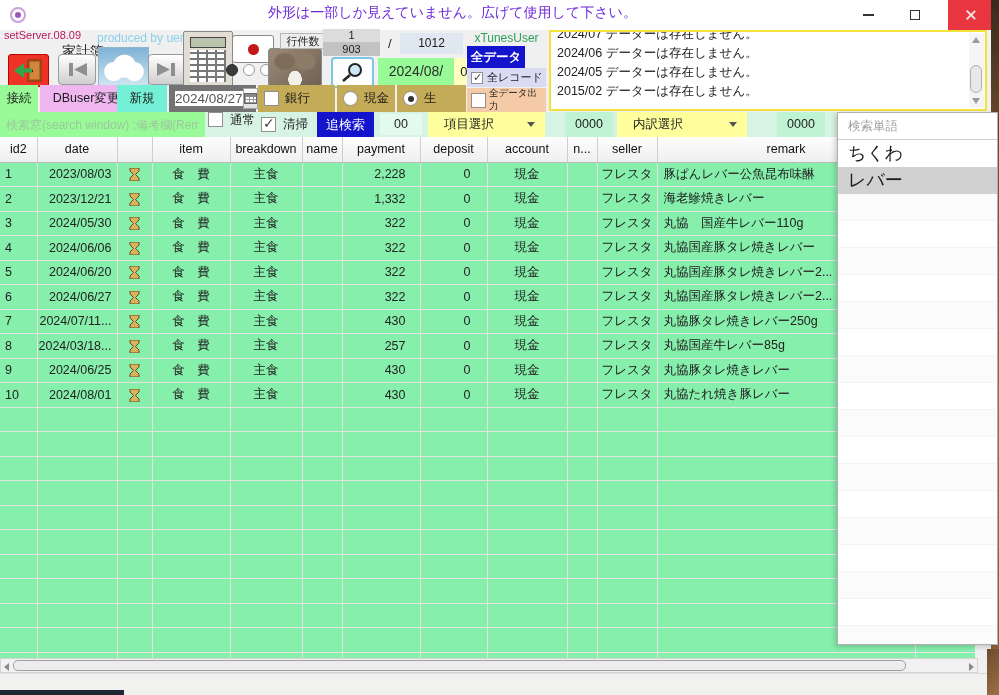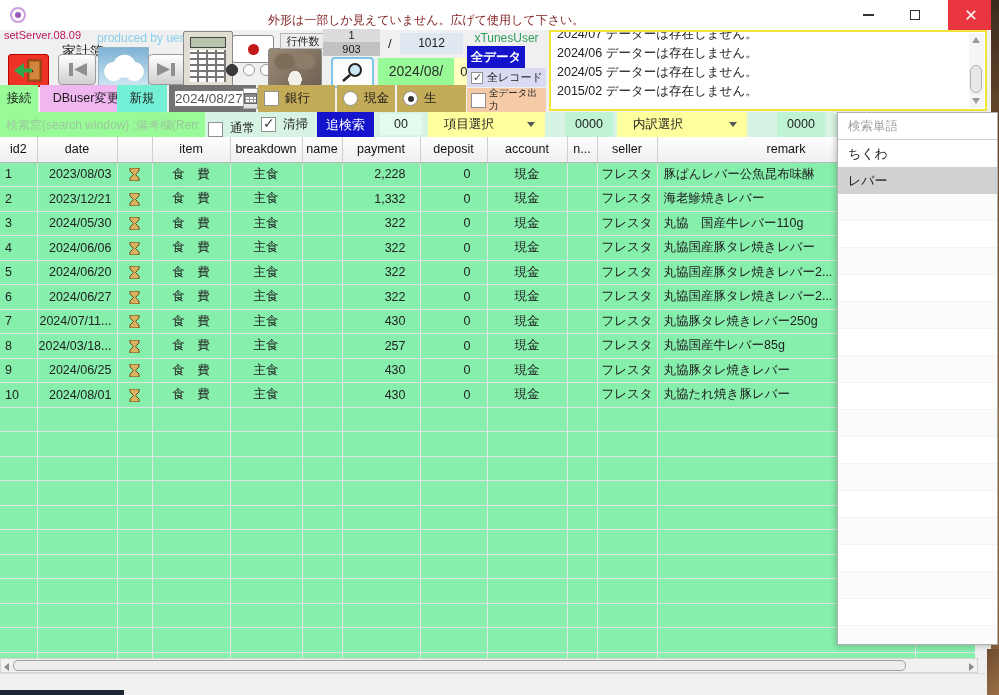--- a/index.html
+++ b/index.html
@@ -5,21 +5,21 @@
 *{box-sizing:border-box;margin:0;padding:0}
 html,body{width:999px;height:695px}
 body{position:relative;overflow:hidden;background:#f0f0f0;font-family:"Liberation Sans","DejaVu Sans",sans-serif;color:#1c1c1c}
 .abs{position:absolute}
 
 
 #titlebar{left:0;top:0;width:999px;height:30px;background:#ffffff}
 #app-icon{left:10px;top:7px;width:16px;height:16px;border:2px solid #c9a0dc;border-radius:50%}
 #app-icon::after{content:"";position:absolute;left:3px;top:3px;width:6px;height:6px;border-radius:50%;background:#9b59b6}
 #window-title{left:34px;top:8px;font-size:12.5px;color:#1a1a1a;white-space:nowrap}
-#window-notice{left:268px;top:12px;font-size:12px;color:#7f1d1d;white-space:nowrap}
+#window-notice{left:268px;top:4px;font-size:14px;color:#6d28d9;white-space:nowrap}
 .win-btn{top:0;width:45px;height:30px;display:flex;align-items:center;justify-content:center}
 #btn-min{left:846px}#btn-max{left:892px}
 #btn-close{left:948px;width:44px;background:#e8353f}
 .ic-min{width:11px;height:1.5px;background:#333}
 .ic-max{width:10px;height:10px;border:1.2px solid #333}
 .ic-close{position:relative;width:12px;height:12px}
 .ic-close::before,.ic-close::after{content:"";position:absolute;left:5.5px;top:0;width:1.6px;height:12px;background:#f6e3e3}
 .ic-close::before{transform:rotate(45deg)}.ic-close::after{transform:rotate(-45deg)}
 
 
@@ -92,21 +92,21 @@
 .sb-arrow{position:absolute;left:3px;width:0;height:0;border-left:4.5px solid transparent;border-right:4.5px solid transparent}
 #msg-up{top:4px;border-bottom:6px solid #9a9a9a}
 #msg-down{bottom:4px;border-top:6px solid #9a9a9a}
 #msg-thumb{position:absolute;left:1px;top:32px;width:12px;height:28px;background:#e8e8e8;border:1px solid #b0b0b0;border-radius:6px}
 
 
 #filter-row{left:0;top:112px;width:975px;height:25px;background:#d7f3e3}
 #search-input{position:absolute;left:0;top:0;width:205px;height:25px;background:#98fb98;border:none;outline:none;font-size:12px;padding:0 6px;font-family:inherit}
 #search-input::placeholder{color:#9ec79e;opacity:1}
 .flt-label{font-size:12.5px}
-#chk-normal{position:absolute;left:208px;top:0;height:25px;display:flex;align-items:flex-end;gap:7px}
+#chk-normal{position:absolute;left:208px;top:0;height:25px;display:flex;align-items:flex-start;gap:7px}
 #chk-clean{position:absolute;left:261px;top:0;height:25px;display:flex;align-items:center;gap:7px}
 #btn-research{position:absolute;left:317px;top:0;width:57px;height:25px;background:#1414cc;color:#fff;font-size:13px;text-align:center;line-height:25px}
 #filter-count{position:absolute;left:380px;top:2px;width:42px;height:21px;background:#e2fbee;font-size:12.5px;text-align:center;line-height:21px}
 .ysel{position:absolute;top:0;height:25px;background:#ffff9e;display:flex;align-items:center;justify-content:space-between;padding:0 10px 0 16px;font-size:12.5px}
 #sel-item{left:428px;width:117px}
 #sel-breakdown{left:617px;width:130px}
 .tri-down{width:0;height:0;border-left:4.5px solid transparent;border-right:4.5px solid transparent;border-top:5.5px solid #555}
 .mint{position:absolute;top:0;height:25px;background:#c0f2d4;font-size:12.5px;text-align:center;line-height:25px}
 #code-item{left:565px;width:48px}
 #code-breakdown{left:777px;width:48px}
@@ -121,21 +121,21 @@
 td:nth-child(3),td:nth-child(4),td:nth-child(5),td:nth-child(9),td:nth-child(11){text-align:center}
 td:nth-child(7){text-align:right;padding-right:14px}
 td:nth-child(8){text-align:right;padding-right:16px}
 td:nth-child(12){text-align:left;padding-left:6px}
 .hourglass svg{vertical-align:middle}
 
 
 #search-panel{left:837px;top:112px;width:161px;height:533px;background:#fff;border:1px solid #b0b0b0;box-shadow:-2px 2px 5px rgba(0,0,0,.18);z-index:30;overflow:hidden}
 #panel-input{width:100%;height:27px;border:none;outline:none;border-bottom:1px solid #cfcfcf;font-size:12.5px;padding:0 10px;font-family:inherit}
 #panel-input::placeholder{color:#a0a0a0;opacity:1}
-.panel-item{height:27px;line-height:27px;padding-left:10px;font-size:13px}
+.panel-item{height:27px;line-height:27px;padding-left:10px;font-size:18px}
 .panel-item.selected{background:#d2d1d1}
 .panel-stripe{height:27px;border-bottom:1px solid #f4f4f4}
 .panel-stripe:nth-child(odd){background:#fbfbfb}
 
 
 #hscroll{left:0;top:658px;width:978px;height:15px;background:#f1f1f1;border:1px solid #d4d4d4}
 #hthumb{position:absolute;left:12px;top:1px;width:893px;height:11px;background:#ededed;border:1px solid #9f9f9f;border-radius:5px}
 .harrow{position:absolute;top:3.5px;width:0;height:0;border-top:4px solid transparent;border-bottom:4px solid transparent}
 #harrow-left{left:3px;border-right:5px solid #8a8a8a}
 #harrow-right{right:3px;border-left:5px solid #8a8a8a}

